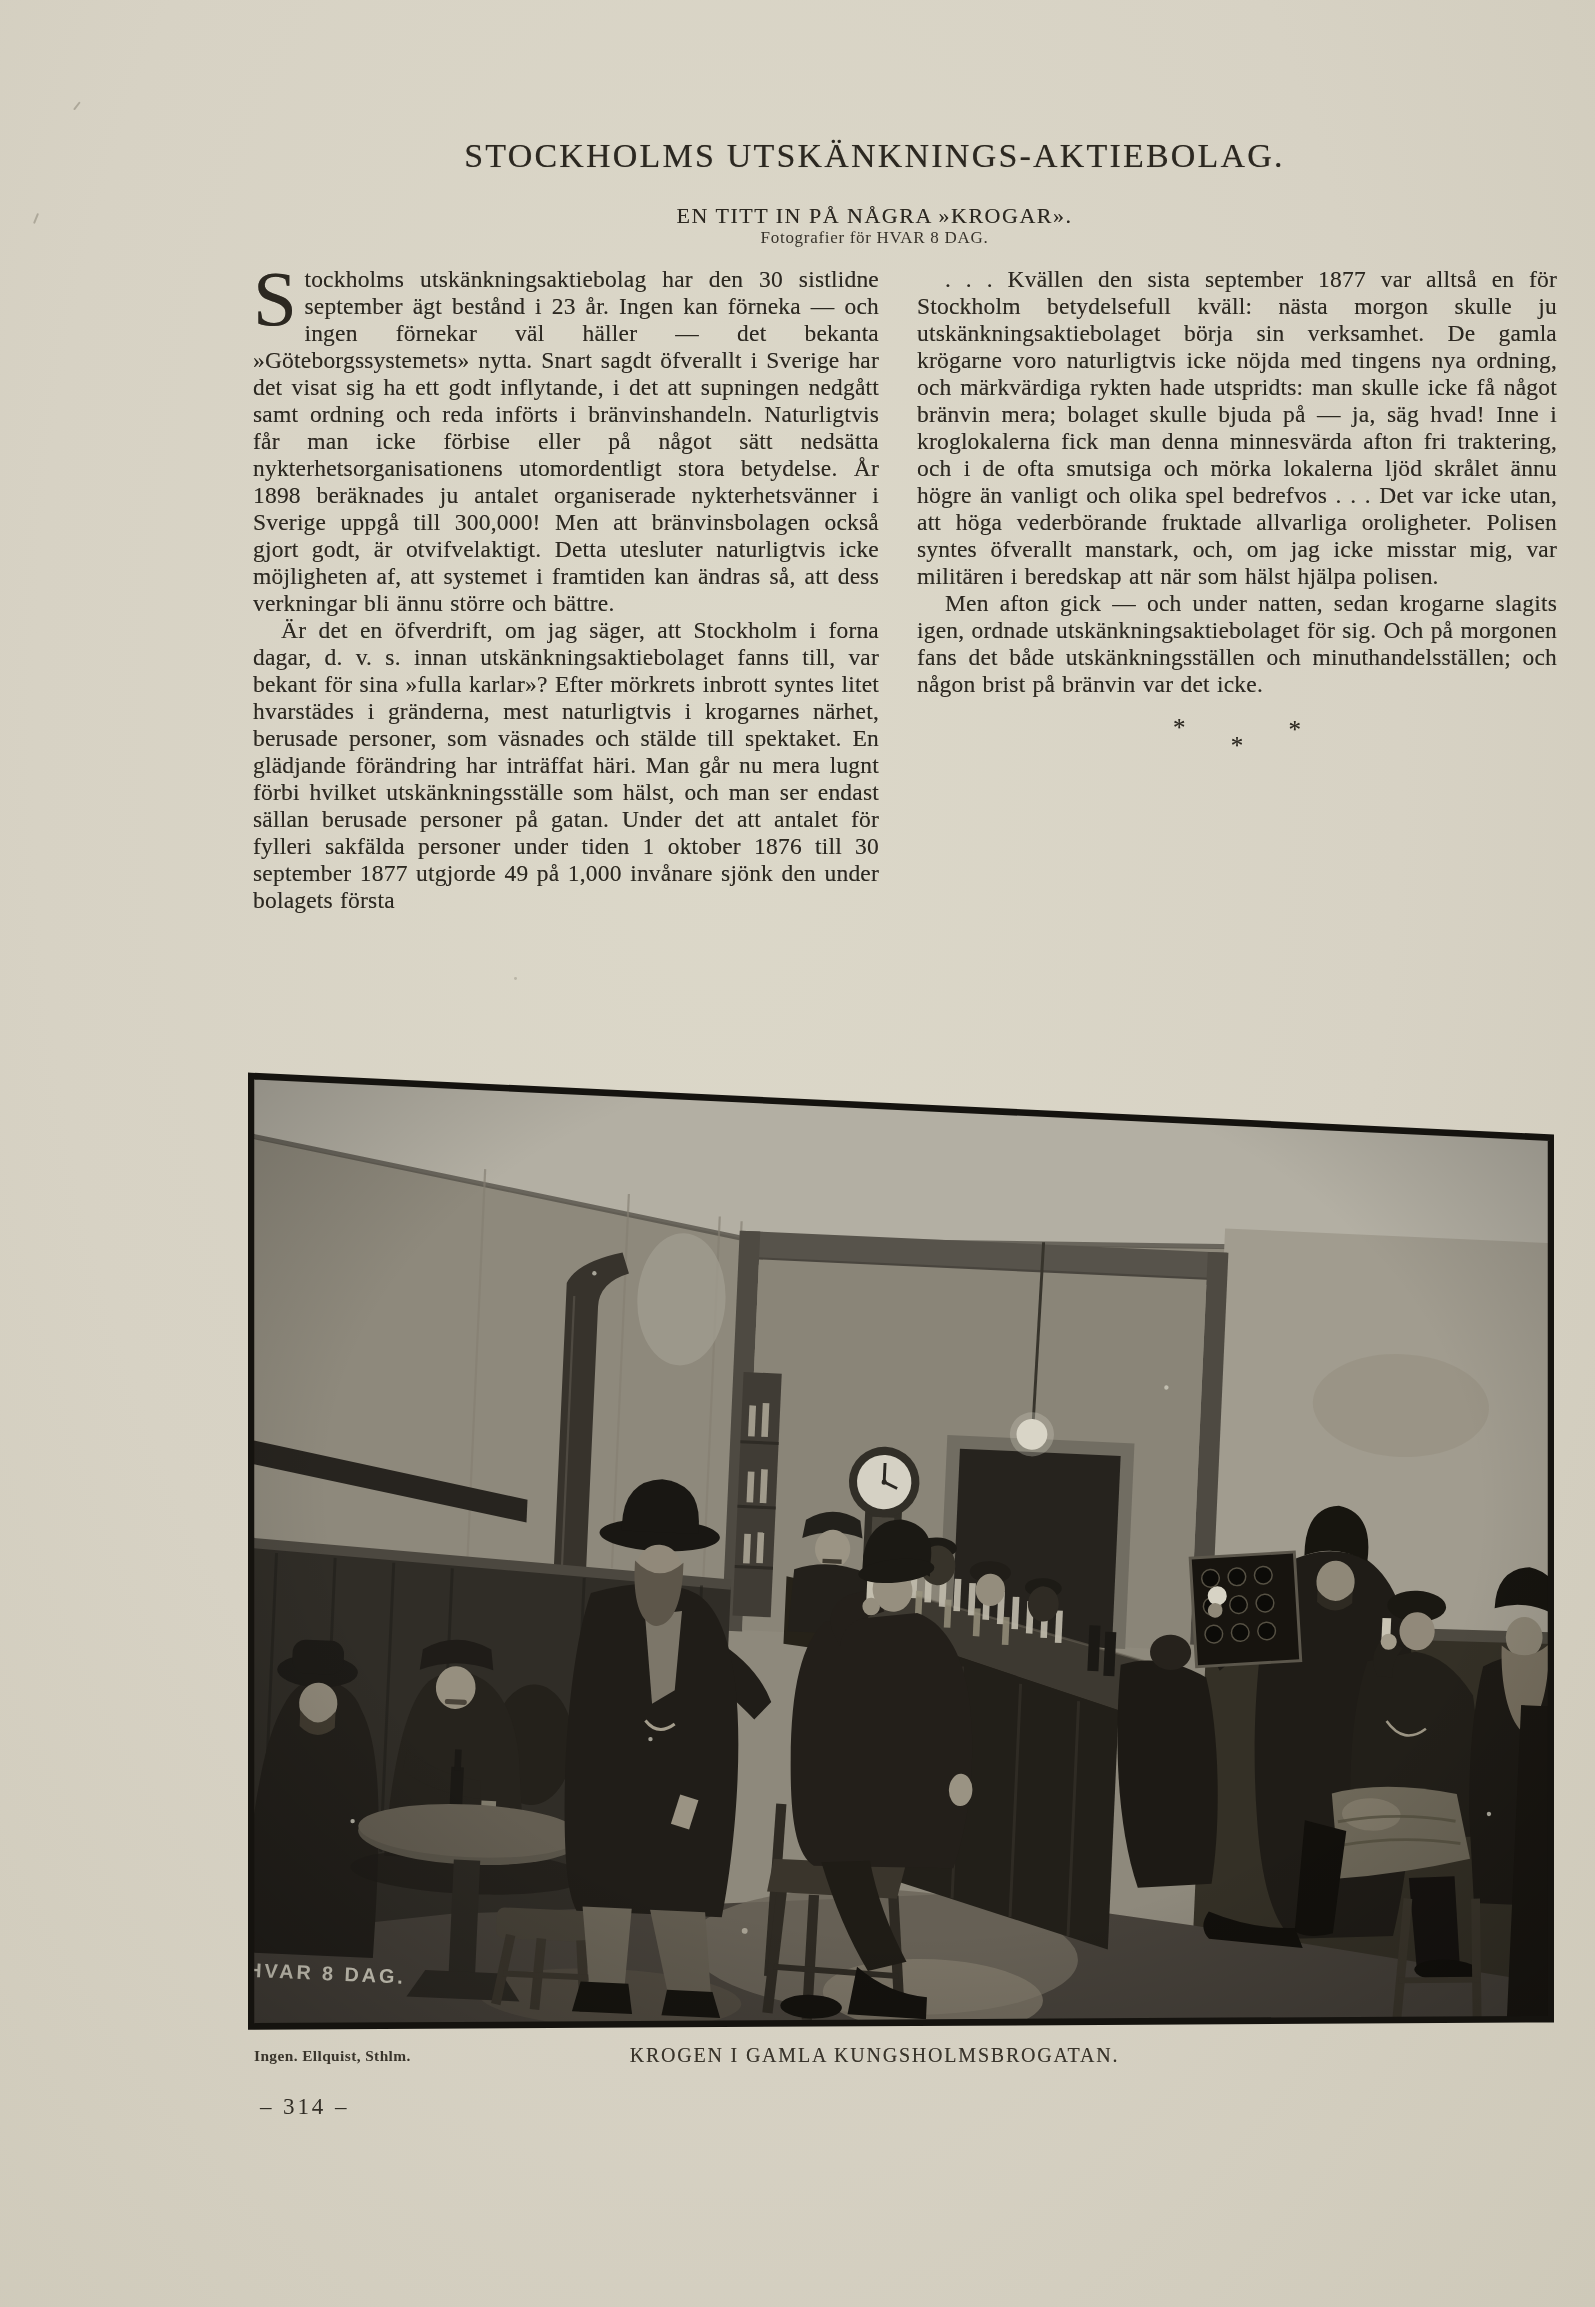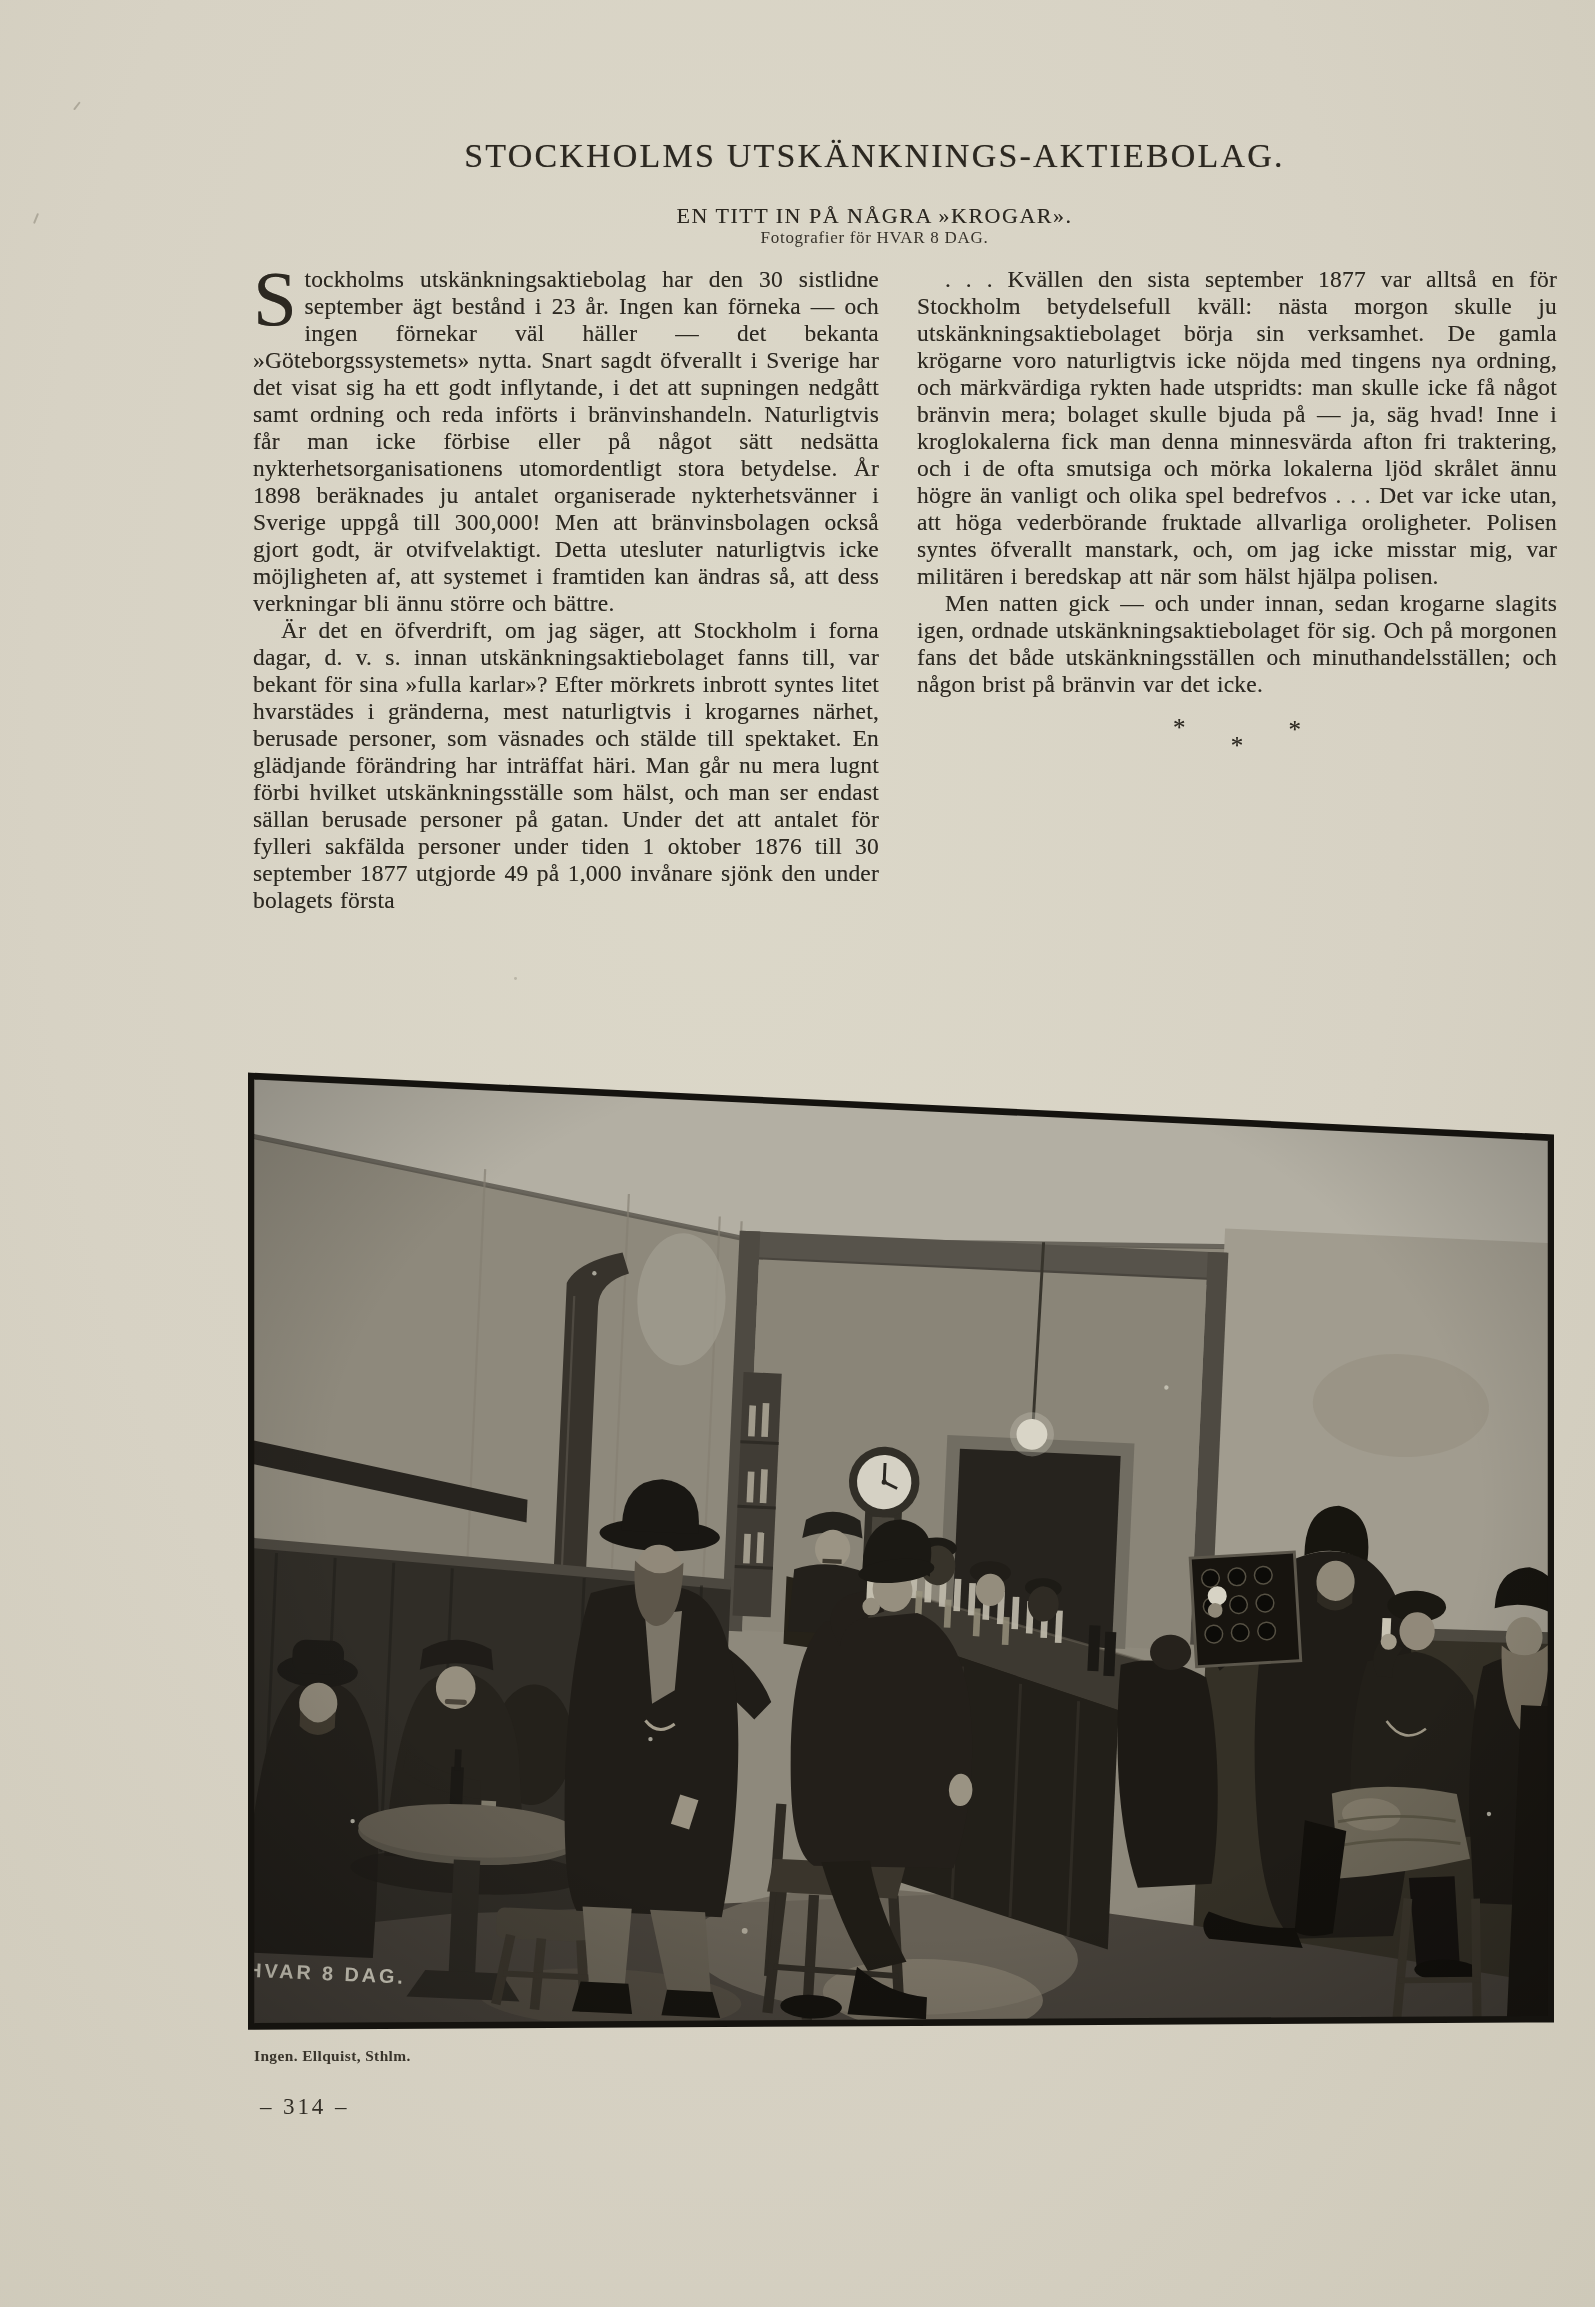--- a/index.html
+++ b/index.html
@@ -91,21 +91,21 @@
     <div class="photoline">Fotografier för HVAR 8 DAG.</div>
   </header>
 
   <section class="columns">
     <div class="col-left">
       <p><span class="dropcap">S</span><span>tockholms utskänkningsaktiebolag har den 30 sistlidne september ägt bestånd i 23 år. Ingen kan förneka — och ingen förnekar väl häller — det bekanta »Göteborgssystemets» nytta. Snart sagdt öfverallt i Sverige har det visat sig ha ett godt inflytande, i det att supningen nedgått samt ordning och reda införts i bränvinshandeln. Naturligtvis får man icke förbise eller på något sätt nedsätta nykterhetsorganisationens utomordentligt stora betydelse. År 1898 beräknades ju antalet organiserade nykterhetsvänner i Sverige uppgå till 300,000! Men att bränvinsbolagen också gjort godt, är otvifvelaktigt. Detta utesluter naturligtvis icke möjligheten af, att systemet i framtiden kan ändras så, att dess verkningar bli ännu större och bättre.</span></p>
       <p class="indent">Är det en öfverdrift, om jag säger, att Stockholm i forna dagar, d. v. s. innan utskänkningsaktiebolaget fanns till, var bekant för sina »fulla karlar»? Efter mörkrets inbrott syntes litet hvarstädes i gränderna, mest naturligtvis i krogarnes närhet, berusade personer, som väsnades och stälde till spektaket. En glädjande förändring har inträffat häri. Man går nu mera lugnt förbi hvilket utskänkningsställe som hälst, och man ser endast sällan berusade personer på gatan. Under det att antalet för fylleri sakfälda personer under tiden 1 oktober 1876 till 30 september 1877 utgjorde 49 på 1,000 invånare sjönk den under bolagets första</p>
     </div>
     <div class="col-right">
       <p class="indent">. . . Kvällen den sista september 1877 var alltså en för Stockholm betydelsefull kväll: nästa morgon skulle ju utskänkningsaktiebolaget börja sin verksamhet. De gamla krögarne voro naturligtvis icke nöjda med tingens nya ordning, och märkvärdiga rykten hade utspridts: man skulle icke få något bränvin mera; bolaget skulle bjuda på — ja, säg hvad! Inne i kroglokalerna fick man denna minnesvärda afton fri traktering, och i de ofta smutsiga och mörka lokalerna ljöd skrålet ännu högre än vanligt och olika spel bedrefvos . . . Det var icke utan, att höga vederbörande fruktade allvarliga oroligheter. Polisen syntes öfverallt manstark, och, om jag icke misstar mig, var militären i beredskap att när som hälst hjälpa polisen.</p>
-      <p class="indent">Men natten gick — och under innan, sedan krogarne slagits igen, ordnade utskänkningsaktiebolaget för sig. Och på morgonen fans det både utskänkningsställen och minuthandelsställen; och någon brist på bränvin var det icke.</p>
+      <p class="indent">Men afton gick — och under natten, sedan krogarne slagits igen, ordnade utskänkningsaktiebolaget för sig. Och på morgonen fans det både utskänkningsställen och minuthandelsställen; och någon brist på bränvin var det icke.</p>
       <div class="asterism">
         <span class="a1">*</span>
         <span class="a2">*</span>
         <span class="a3">*</span>
       </div>
     </div>
   </section>
 
   <figure class="photo">
     <svg width="1306" height="964" viewBox="0 0 1778 1312" xmlns="http://www.w3.org/2000/svg">
@@ -415,16 +415,17 @@
               <circle cx="1705" cy="980" r="3"></circle>
           </g>
         </g>
       </g>
 
       <polygon points="4,12 1774,96 1774,1296 4,1306" fill="none" stroke="#15130f" stroke-width="9"></polygon>
     </svg>
   </figure>
 
   <div class="credit">Ingen. Ellquist, Sthlm.</div>
+  <div class="caption">KROGEN I GAMLA KUNGSHOLMSBROGATAN.</div>
   <div class="pageno">– 314 –</div>
 
 </div>
 
 
 </body></html>

